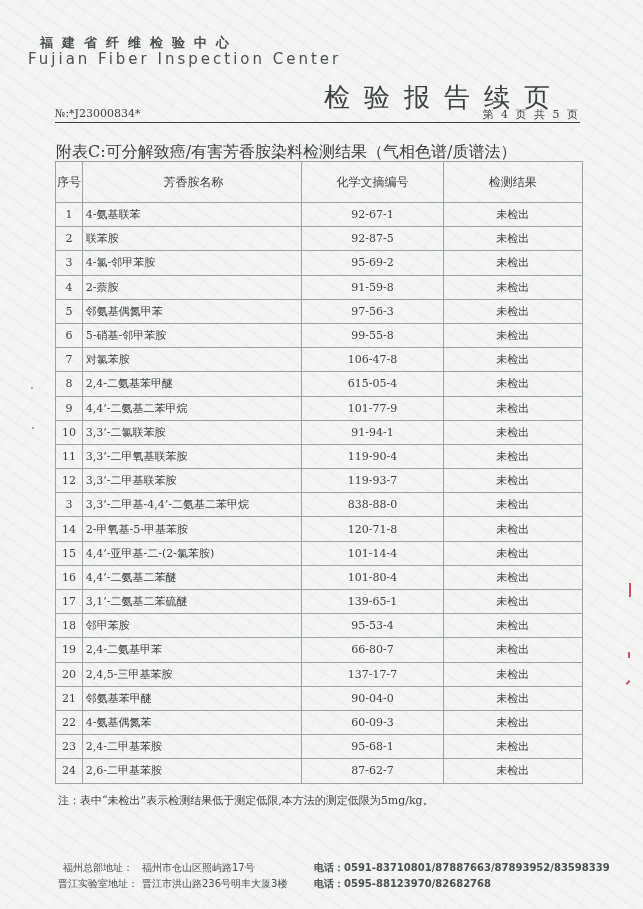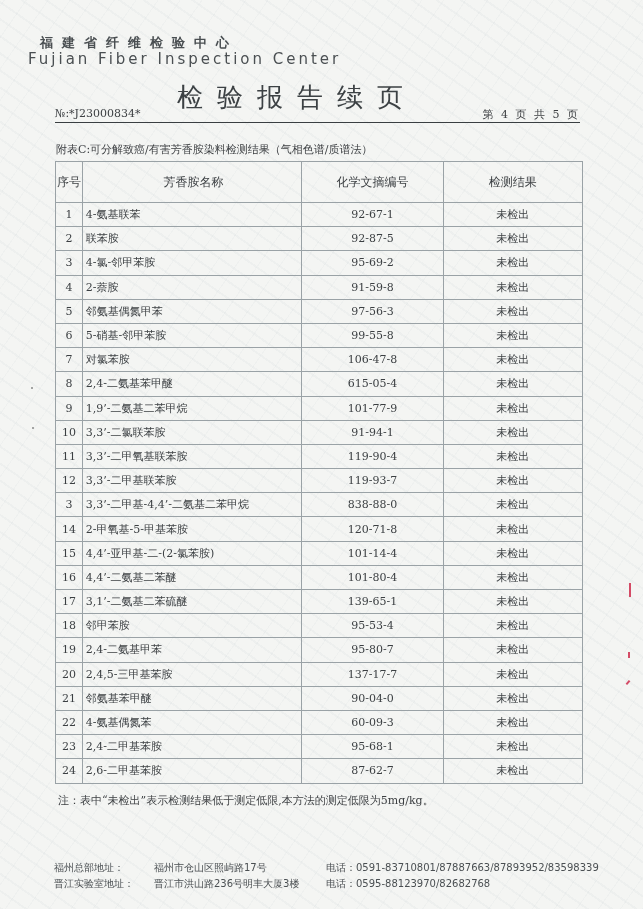--- a/index.html
+++ b/index.html
@@ -20,33 +20,33 @@
     position: absolute; left: 40px; top: 34px;
     font-family: "DejaVu Sans", "Liberation Sans", sans-serif;
     font-size: 13px; letter-spacing: 9px; color: #4a4f52; font-weight: bold;
   }
   .org-en {
     position: absolute; left: 28px; top: 50px;
     font-family: "DejaVu Sans", "Liberation Sans", sans-serif;
     font-size: 15px; letter-spacing: 3px; color: #4a4f52;
   }
   .title {
-    position: absolute; left: 0; width: 564px; top: 80px; text-align: center;
+    position: absolute; left: 0; width: 564px; top: 80px; text-align: right;
     font-size: 26px; letter-spacing: 14px; color: #3c4144; padding-left: 30px; box-sizing: border-box;
   }
   .report-line {
     position: absolute; left: 55px; top: 107px; width: 525px; height: 15px;
     border-bottom: 1.3px solid #3a3f42;
     font-size: 11px; color: #3c3f42;
   }
   .report-no { position: absolute; left: 0; top: 0; }
   .page-info { position: absolute; right: 0; top: 0; letter-spacing: 2px; }
   .caption {
     position: absolute; left: 56px; top: 142px;
-    font-size: 11px; color: #3c3f42;
+    font-size: 16px; color: #3c3f42;
   }
   table.results {
     position: absolute; left: 55px; top: 161px; width: 528px;
     border-collapse: collapse;
     font-size: 11px; color: #3b3f42;
   }
   table.results th, table.results td {
     border: 1px solid #9aa2a6;
     padding: 0; font-weight: normal;
   }
@@ -59,23 +59,23 @@
   .c-res { width: 140px; text-align: center; }
   th.c-name { text-align: center; }
   .note {
     position: absolute; left: 58px; top: 793px;
     font-size: 11px; color: #3c3f42;
   }
   .footer {
     position: absolute; left: 54px; font-size: 10px; color: #4a4f52;
     font-family: "DejaVu Sans", "Liberation Sans", sans-serif;
   }
-  .footer .addr-label { display: inline-block; width: 88px; }
-  .footer .addr { display: inline-block; width: 172px; margin-left: 12px; }
-  .footer .tel { display: inline-block; }
+  .footer .addr-label { display: inline-block; width: 88px; text-align: center; }
+  .footer .addr { display: inline-block; width: 172px; }
+  .footer .tel { display: inline-block; font-weight: bold; }
   .f1 { top: 861px; }
   .f2 { top: 877px; }
   .speck { position: absolute; width: 2px; height: 2px; background: #888; border-radius: 1px; }
   .redmark { position: absolute; width: 2px; background: #d44b66; }
 </style>
 </head>
 <body>
 
 <div class="watermark"></div>
 
@@ -144,21 +144,21 @@
         <td class="c-res">未检出</td>
       </tr>
       <tr>
         <td class="c-seq">8</td>
         <td class="c-name">2,4-二氨基苯甲醚</td>
         <td class="c-cas">615-05-4</td>
         <td class="c-res">未检出</td>
       </tr>
       <tr>
         <td class="c-seq">9</td>
-        <td class="c-name">1,9’-二氨基二苯甲烷</td>
+        <td class="c-name">4,4’-二氨基二苯甲烷</td>
         <td class="c-cas">101-77-9</td>
         <td class="c-res">未检出</td>
       </tr>
       <tr>
         <td class="c-seq">10</td>
         <td class="c-name">3,3’-二氯联苯胺</td>
         <td class="c-cas">91-94-1</td>
         <td class="c-res">未检出</td>
       </tr>
       <tr>
@@ -205,21 +205,21 @@
       </tr>
       <tr>
         <td class="c-seq">18</td>
         <td class="c-name">邻甲苯胺</td>
         <td class="c-cas">95-53-4</td>
         <td class="c-res">未检出</td>
       </tr>
       <tr>
         <td class="c-seq">19</td>
         <td class="c-name">2,4-二氨基甲苯</td>
-        <td class="c-cas">95-80-7</td>
+        <td class="c-cas">66-80-7</td>
         <td class="c-res">未检出</td>
       </tr>
       <tr>
         <td class="c-seq">20</td>
         <td class="c-name">2,4,5-三甲基苯胺</td>
         <td class="c-cas">137-17-7</td>
         <td class="c-res">未检出</td>
       </tr>
       <tr>
         <td class="c-seq">21</td>

